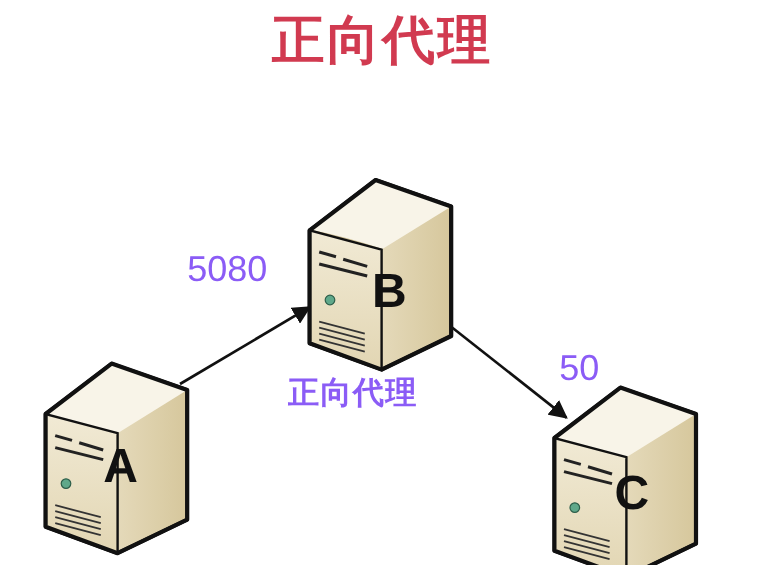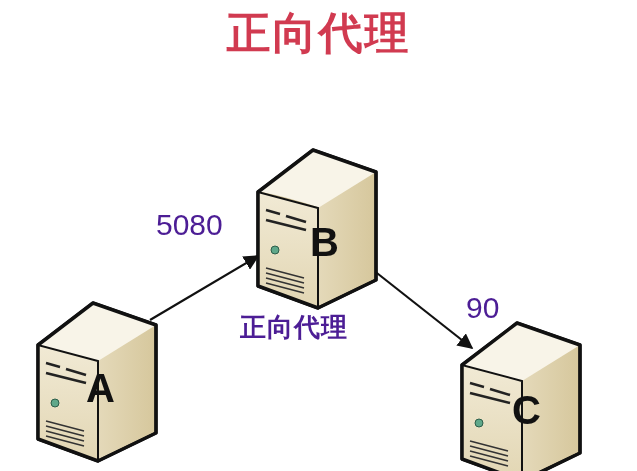--- a/index.html
+++ b/index.html
@@ -1,18 +1,18 @@
 <!DOCTYPE html>
 <html><head>
   <meta charset="utf-8">
   <style>
     html, body { margin: 0; padding: 0; background: #ffffff; }
     body { width: 637px; height: 471px; position: relative; overflow: hidden; font-family: "DejaVu Sans", sans-serif; }
     .title { position: absolute; left: 0; top: 4px; width: 637px; text-align: center; font-size: 44px; font-weight: bold; letter-spacing: 2px; }
-    .label { position: absolute; color: #4c1d95; }
+    .label { position: absolute; color: #8b5cf6; }
     .port { font-family: "Liberation Sans", sans-serif; font-size: 30px; }
     .caption { font-size: 26px; font-weight: bold; letter-spacing: 1px; }
     svg.diagram { position: absolute; left: 0; top: 0; }
     .server-letter { font-family: "Liberation Sans", sans-serif; font-weight: bold; font-size: 40px; }
   </style>
 </head>
 <body>
 
 <div class="title" style="color: rgb(209, 58, 80);">正向代理</div>
 
@@ -80,14 +80,14 @@
     <line x1="8" y1="128" x2="46" y2="138" stroke="#333" stroke-width="1.5"></line>
     <line x1="8" y1="133" x2="46" y2="143" stroke="#333" stroke-width="1.5"></line>
   </g>
 
   <text class="server-letter" x="86" y="402" fill="#111">A</text>
   <text class="server-letter" x="310" y="256" fill="#111">B</text>
   <text class="server-letter" x="512" y="424" fill="#111">C</text>
 </svg>
 
 <div class="label port" style="left:156px; top:208px;">5080</div>
-<div class="label port" style="left:466px; top:291px;">90</div>
+<div class="label port" style="left:466px; top:291px;">50</div>
 <div class="label caption" style="left:240px; top:310px;">正向代理</div>
 
 </body></html>

